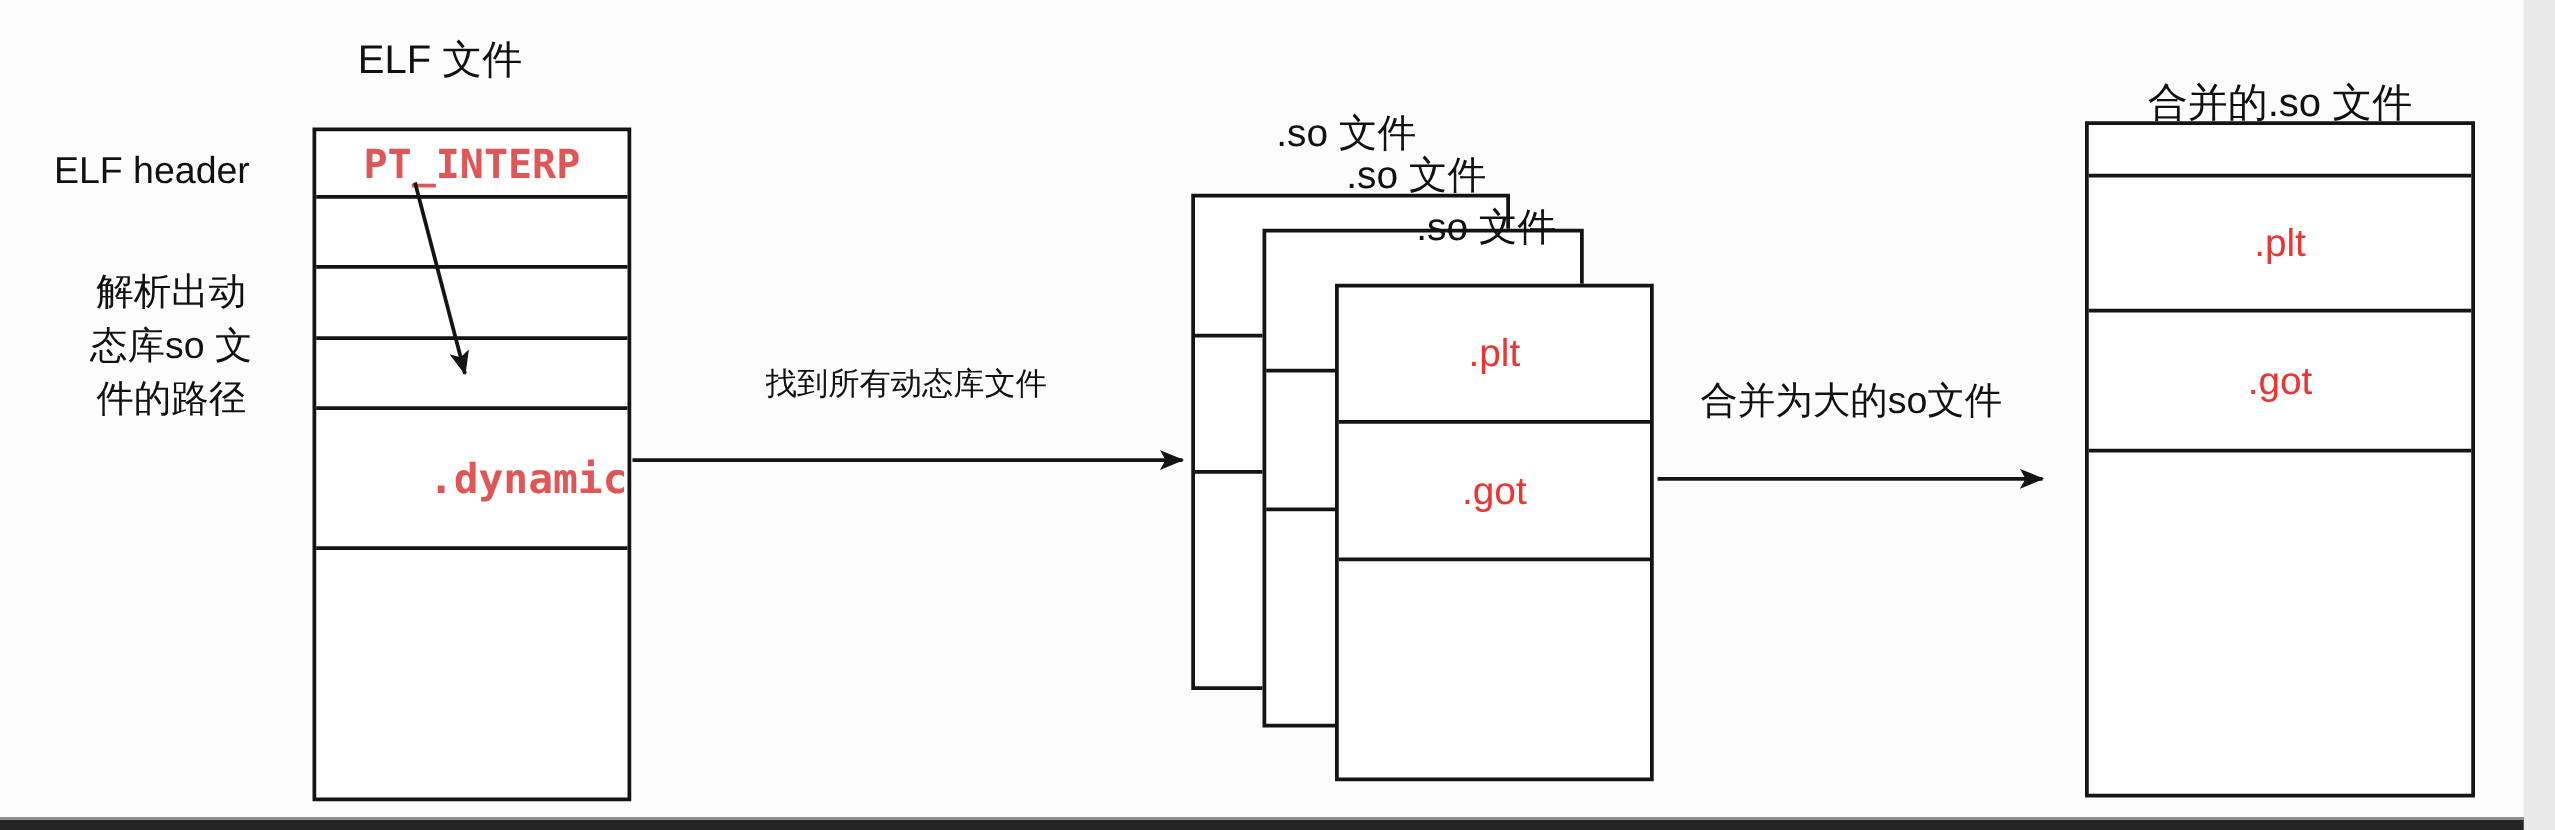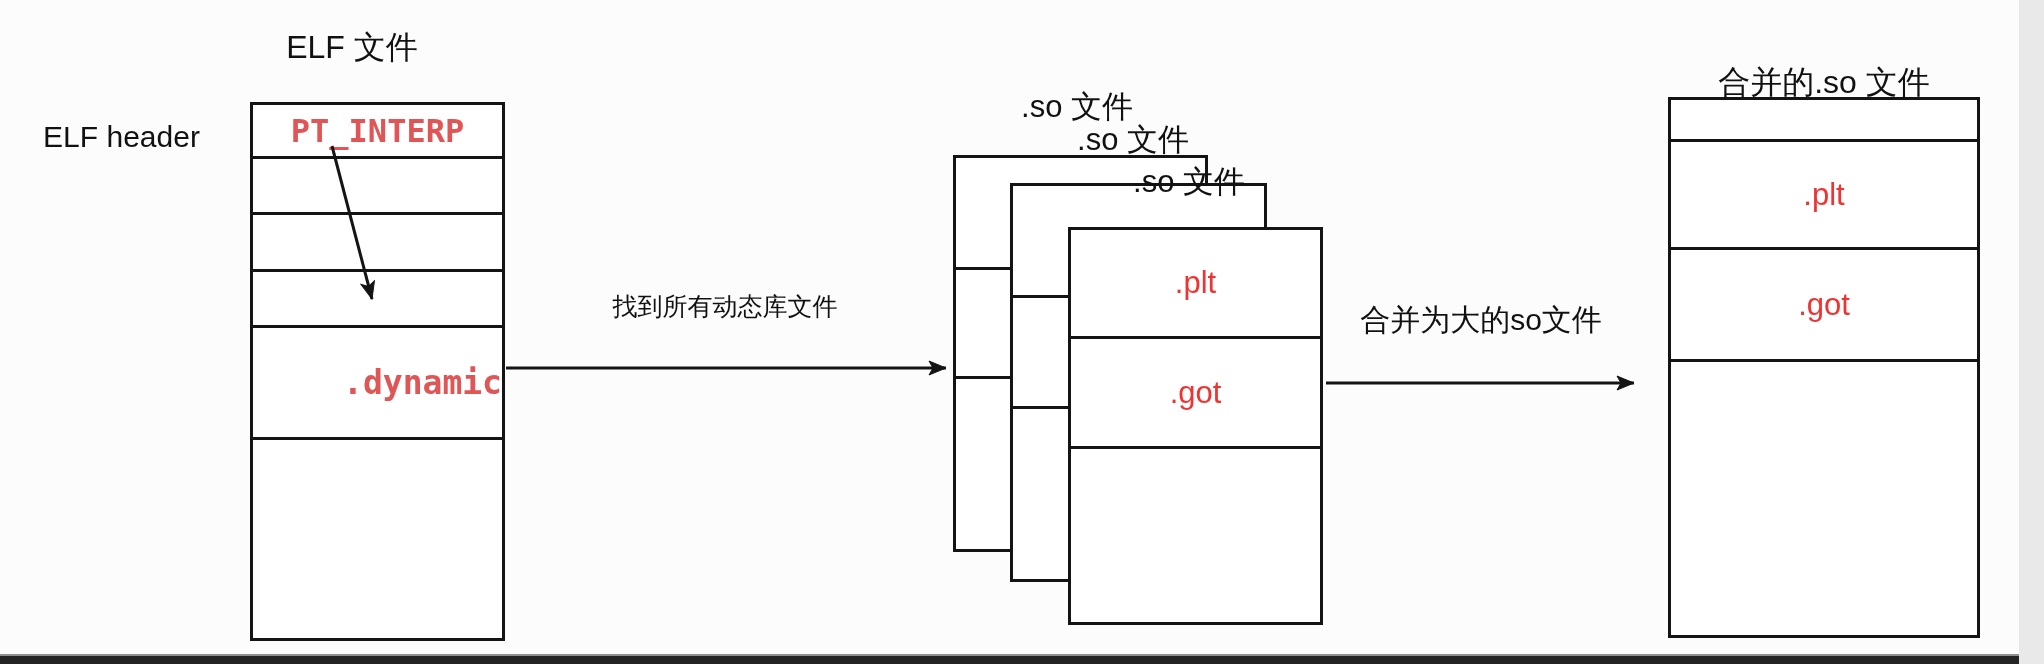--- a/index.html
+++ b/index.html
@@ -26,20 +26,23 @@
 </style>
 </head>
 <body>
 
 <div id="canvas">
 
   <div class="lbl" style="left:232px;top:26px;width:240px;font-size:32px;">ELF 文件</div>
 
   <div class="lbl" style="left:24px;top:120px;width:195px;font-size:30px;">ELF header</div>
 
+  <div class="lbl note" style="left:53px;top:212px;width:168px;font-size:30px;line-height:43px;white-space:pre-line;">解析出动
+态库so 文
+件的路径</div>
 
   <div class="box" style="left:250px;top:86px;width:255px;height:539px;margin-top:16px;">
     <div class="sec" style="height:54px;">
       <span class="mono-red" style="font-size:32px;">PT_INTERP</span>
     </div>
     <div class="sec" style="height:56px;"></div>
     <div class="sec" style="height:57px;"></div>
     <div class="sec" style="height:56px;"></div>
     <div class="sec" style="height:112px;justify-content:flex-end;">
       <span class="mono-red" style="font-size:33px;">.dynamic</span>

